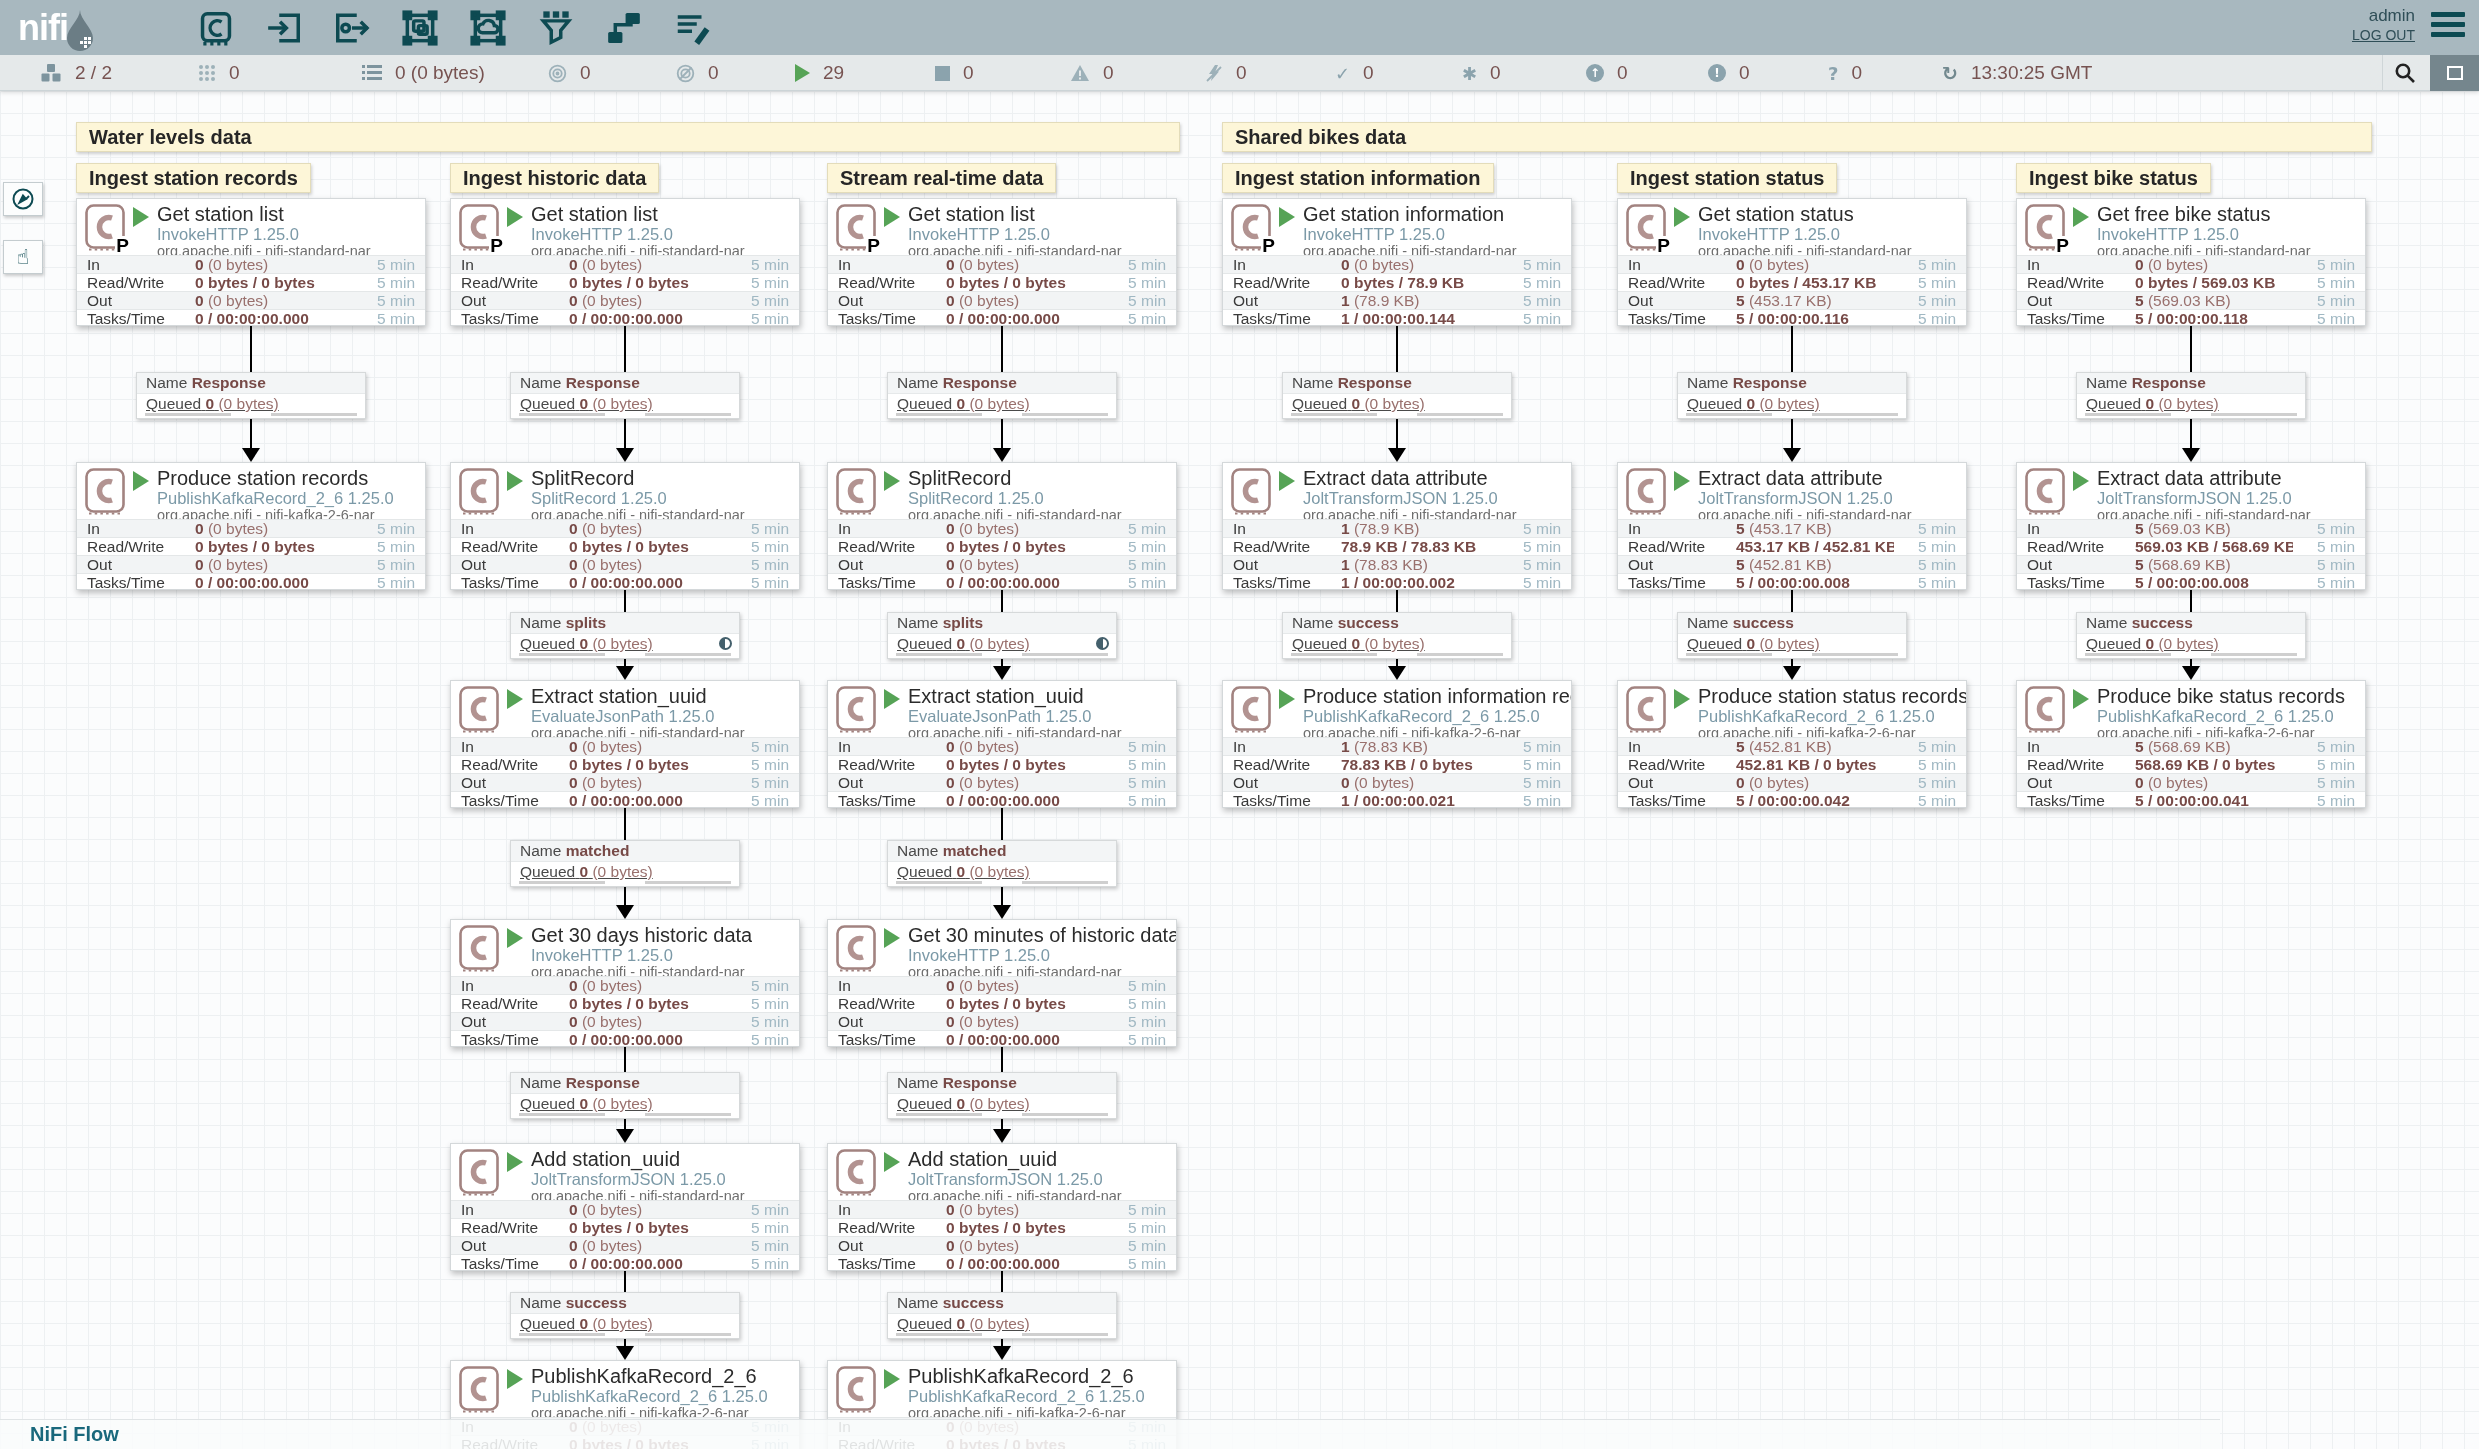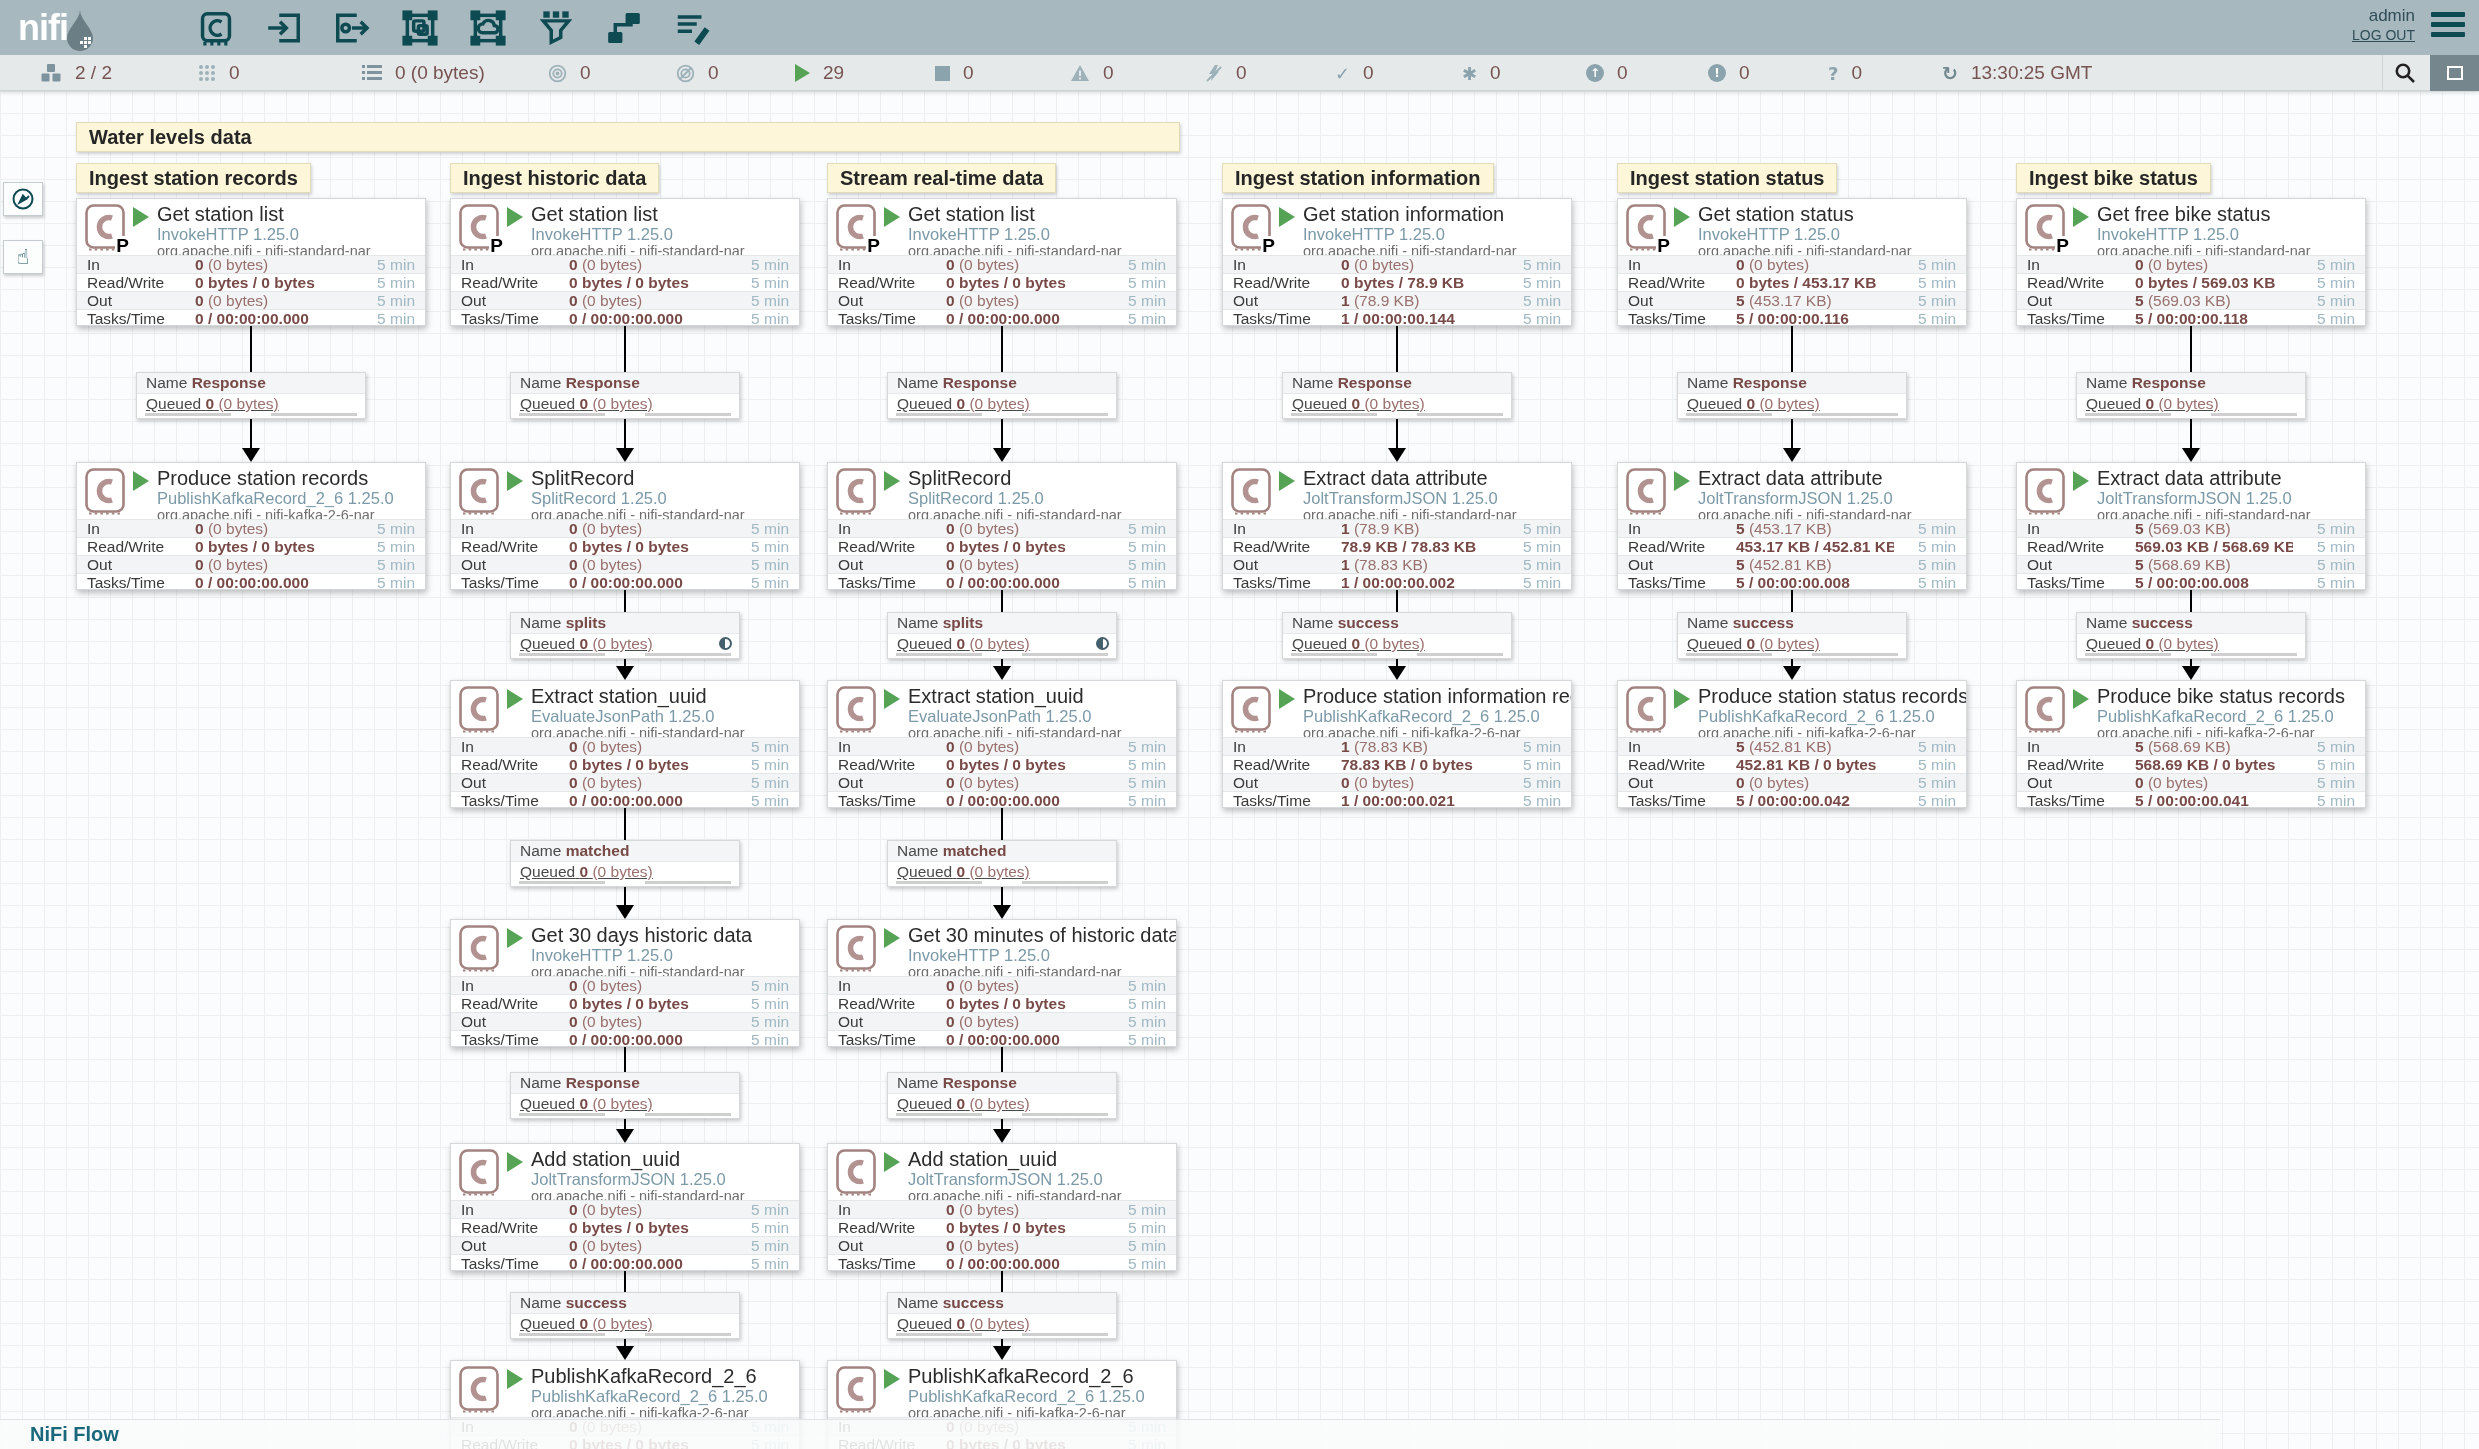--- a/index.html
+++ b/index.html
@@ -333,20 +333,21 @@
     <svg width="24" height="24" viewBox="0 0 24 24" fill="none" stroke="#0d4a52" stroke-width="2">
         <circle cx="12" cy="12" r="9.5"></circle>
         <path d="M8.5 15.5 L15 12 L12 8.5 z" fill="#0d4a52"></path>
         <line x1="15" y1="12" x2="18" y2="9"></line>
       </svg>
   </div>
   <div class="palette-btn" style="top:149px">
     <span class="hand-glyph">☝</span>
   </div>
 <div class="glabel" style="left: 76px; top: 31px; width: 1104px;">Water levels data</div>
+    <div class="glabel" style="left: 1222px; top: 31px; width: 1150px;">Shared bikes data</div>
     <div class="slabel" style="left: 76px; top: 72px;">Ingest station records</div>
     <div class="cline" style="left: 250px; top: 235px; height: 124px;"></div>
     <div class="carrow" style="left: 242px; top: 357px;"></div>
     <div class="conn" style="left: 136px; top: 281px;">
       <div class="conn-r1"><span>Name</span> <b>Response</b></div>
       <div class="conn-r2"><span>Queued</span> <b>0</b> <span class="lt">(0 bytes)</span><div class="conn-bar" style="left: 8px;"></div><div class="conn-bar" style="right: 8px;"></div></div>
     </div>
     <div class="proc" style="left: 76px; top: 107px;">
       <div class="phead">
         <div class="picon"><svg width="40" height="48" viewBox="0 0 40 48">

